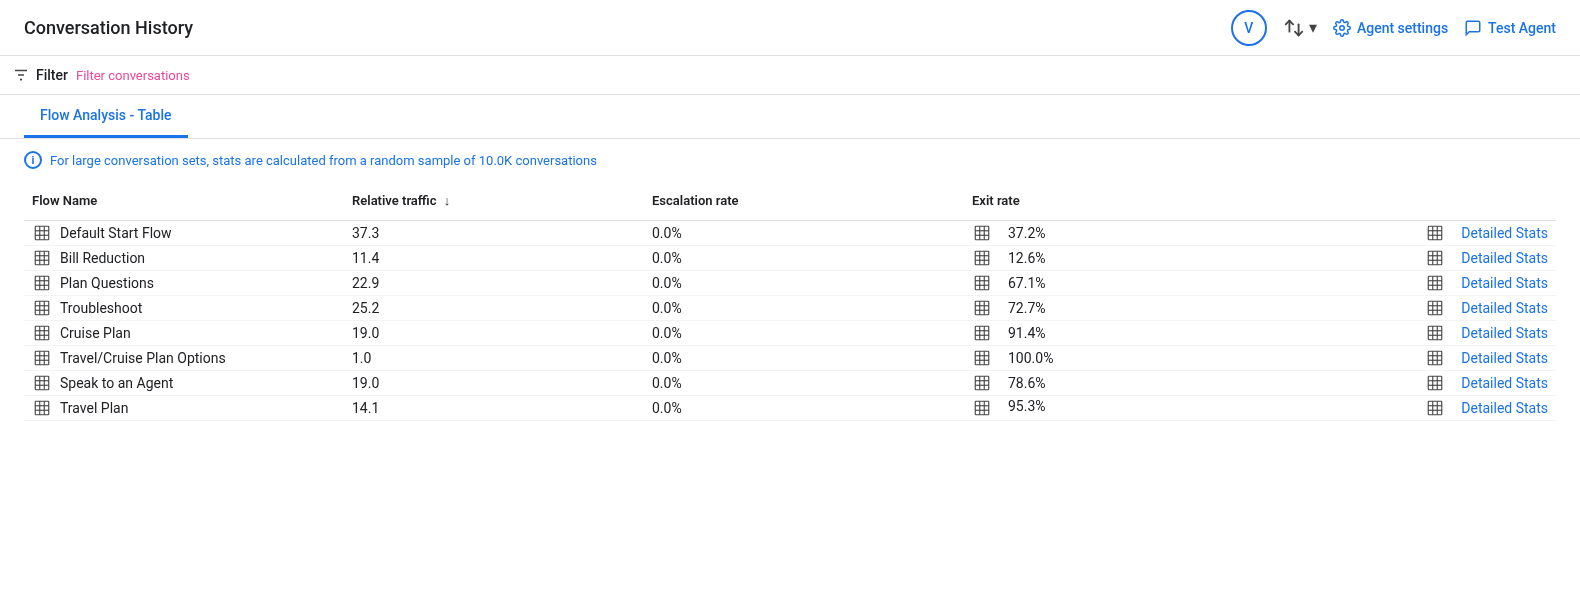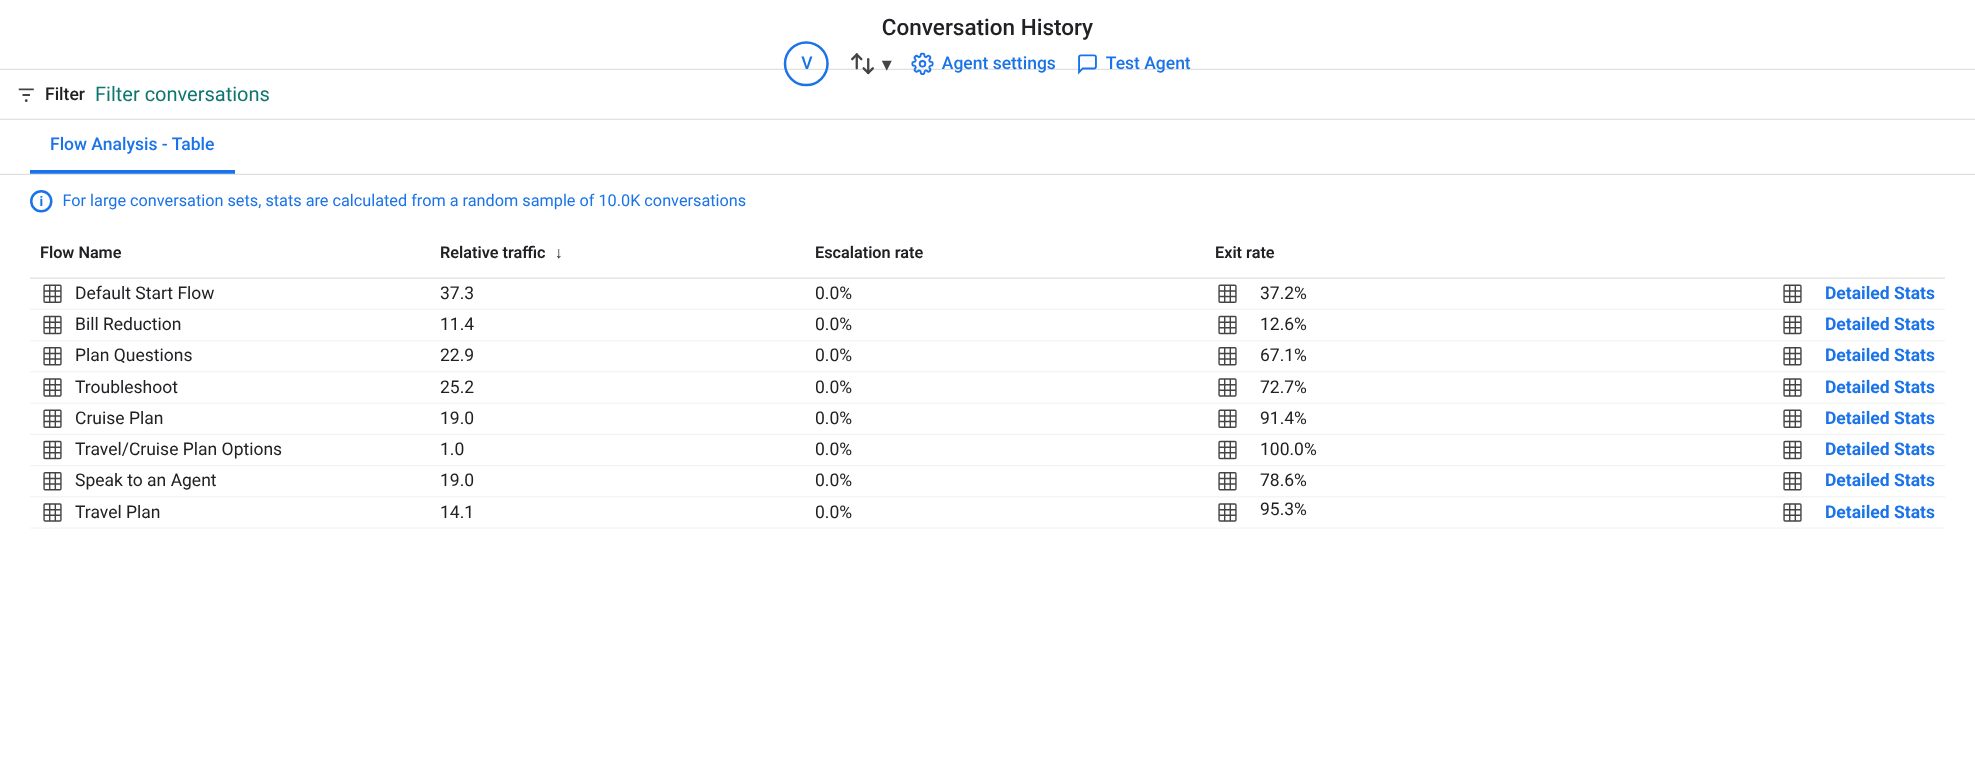--- a/index.html
+++ b/index.html
@@ -12,21 +12,20 @@
     }
 
     
     .header {
       display: flex;
       align-items: center;
       justify-content: space-between;
       padding: 12px 24px;
       border-bottom: 1px solid #e0e0e0;
       height: 56px;
-      flex-direction: column;
     }
     .header-title {
       font-size: 18px;
       font-weight: 500;
       color: #202124;
     }
     .header-actions {
       display: flex;
       align-items: center;
       gap: 16px;
@@ -75,22 +74,22 @@
       border-bottom: 1px solid #e0e0e0;
     }
     .filter-icon-wrap {
       display: flex;
       align-items: center;
       gap: 6px;
       font-weight: 500;
       font-size: 14px;
     }
     .filter-text {
-      color: #0f766e;
-      font-size: 16px;
+      color: #ec4899;
+      font-size: 13px;
     }
 
     
     .tabs {
       display: flex;
       align-items: flex-end;
       padding: 0 24px;
       border-bottom: 1px solid #e0e0e0;
       gap: 0;
     }
@@ -176,21 +175,21 @@
       align-items: center;
       justify-content: center;
       width: 20px;
       height: 20px;
       margin-right: 8px;
       color: #444;
       flex-shrink: 0;
     }
     .detailed-stats-link {
       color: #1a73e8;
-      font-weight: 700;
+      font-weight: 400;
       cursor: pointer;
       white-space: nowrap;
       font-size: 14px;
     }
 
     
     .col-flowname { width: 320px; }
     .col-relative { width: 300px; }
     .col-escalation { width: 320px; }
     .col-exit { width: 300px; }

